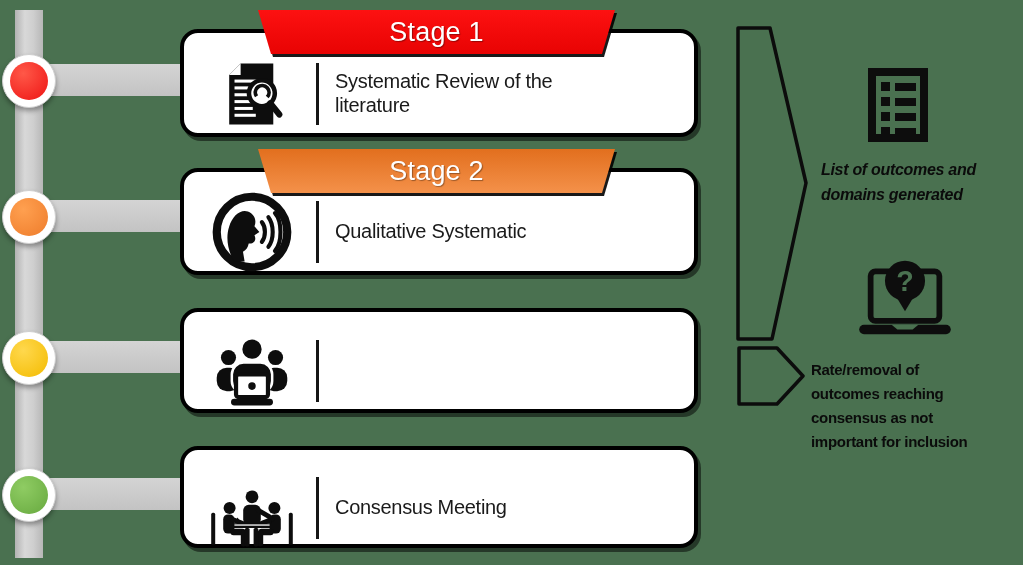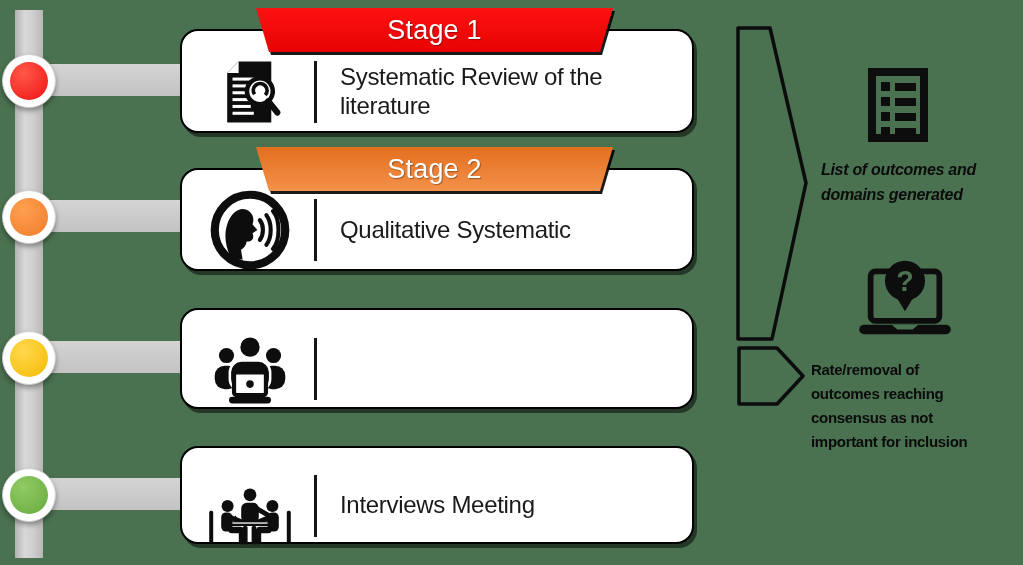--- a/index.html
+++ b/index.html
@@ -22,21 +22,21 @@
   .node{
     position:absolute;left:2px;width:52px;height:52px;border-radius:50%;
     background:#fff;border:1px solid #cfcfcf;
     box-shadow:0 3px 5px rgba(0,0,0,.35);
     display:flex;align-items:center;justify-content:center;
   }
   .node-inner{width:38px;height:38px;border-radius:50%;}
   
   .card{
     position:absolute;left:180px;width:510px;
-    background:#fff;border:2px solid #000000;border-radius:18px;
+    background:#fff;border:4px solid #000000;border-radius:18px;
     box-shadow:3px 4px 0 rgba(0,0,0,.5);
   }
   .banner-wrap{
     position:absolute;left:74px;top:-23px;width:357px;height:44px;
     filter:drop-shadow(2px 3px 0 rgba(0,0,0,.9));
     z-index:3;
   }
   .banner{
     width:100%;height:100%;
     clip-path:polygon(0 0,100% 0,calc(100% - 13px) 100%,13px 100%);
@@ -45,23 +45,22 @@
     text-shadow:1px 1px 1px rgba(0,0,0,.35);
   }
   .card-body{
     position:absolute;left:0;top:0;right:0;bottom:0;
     padding:21px 10px 0 12px;
     display:flex;align-items:center;
   }
   .icon-box{width:112px;display:flex;align-items:center;justify-content:center;flex:0 0 112px;}
   .divider{width:3px;height:62px;background:#161616;margin:0 16px 0 8px;flex:0 0 3px;}
   .stage-title{
-    font-size:24px;line-height:1.18;color:#1a1a1a;letter-spacing:-.3px;
+    font-size:20px;line-height:1.18;color:#1a1a1a;letter-spacing:-.3px;
     white-space:pre-line;
-    margin-left:7px;
   }
   
   .shape{position:absolute;}
   .ann-text{
     position:absolute;color:#0b0b0b;font-weight:bold;white-space:pre-line;
   }
   .ann-text.list{left:821px;top:157px;width:190px;font-size:16px;line-height:25px;letter-spacing:-.3px;font-style:italic;}
   .ann-text.rate{left:811px;top:358px;width:195px;font-size:15px;line-height:24px;letter-spacing:-.3px;}
 </style>
 </head>
@@ -177,21 +176,21 @@
           <line x1="63" y1="53" x2="77" y2="61" stroke="#0d0d0d" stroke-width="6" stroke-linecap="round"></line>
           <polygon points="37,62 41,68 33,68" fill="#0d0d0d"></polygon>
           <rect x="71" y="65" width="8" height="4" fill="#0d0d0d"></rect>
           <rect x="30" y="69" width="50" height="6" fill="#0d0d0d"></rect>
           <rect x="33" y="70.5" width="44" height="1.6" fill="#fff"></rect>
           <rect x="46" y="75" width="6" height="23" rx="2" fill="#0d0d0d"></rect>
           <rect x="57" y="75" width="6" height="23" rx="2" fill="#0d0d0d"></rect>
         </svg>
       </div>
       <div class="divider"></div>
-      <div class="stage-title">Interviews Meeting</div>
+      <div class="stage-title">Consensus Meeting</div>
     </div>
   </div>
 
   <svg class="shape" style="left:730px;top:20px" width="90" height="330" viewBox="0 0 90 330">
     <polygon points="8,8 40,8 76,163 42,319 8,319" fill="none" stroke="#0c0c0c" stroke-width="3.5" stroke-linejoin="round"></polygon>
   </svg>
 
   <svg class="shape" style="left:730px;top:340px" width="85" height="75" viewBox="0 0 85 75">
     <polygon points="9,8 47,8 73,36 47,64 9,64" fill="none" stroke="#0c0c0c" stroke-width="3.5" stroke-linejoin="round"></polygon>
   </svg>

